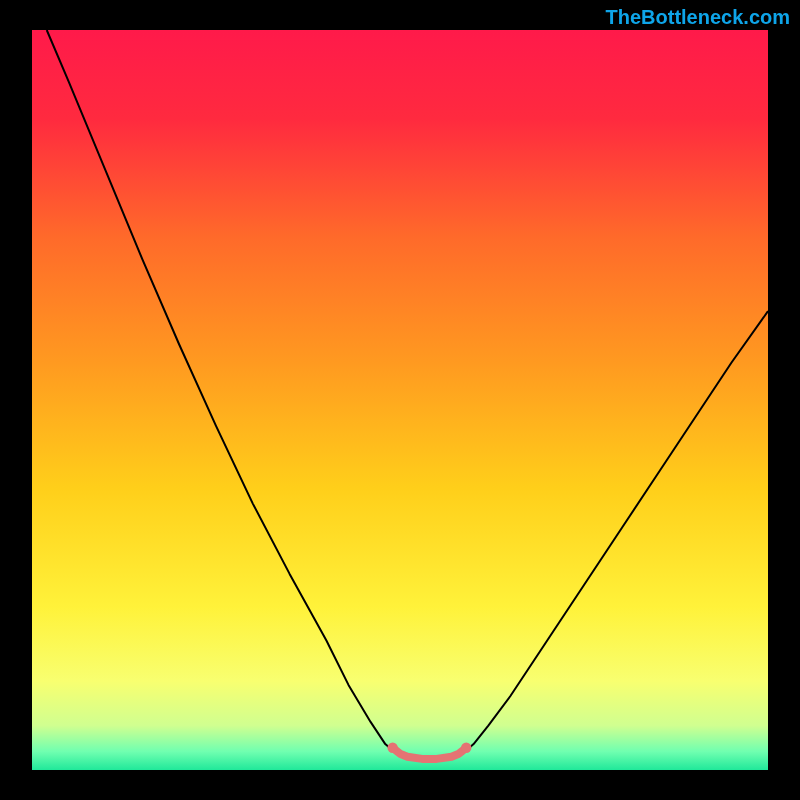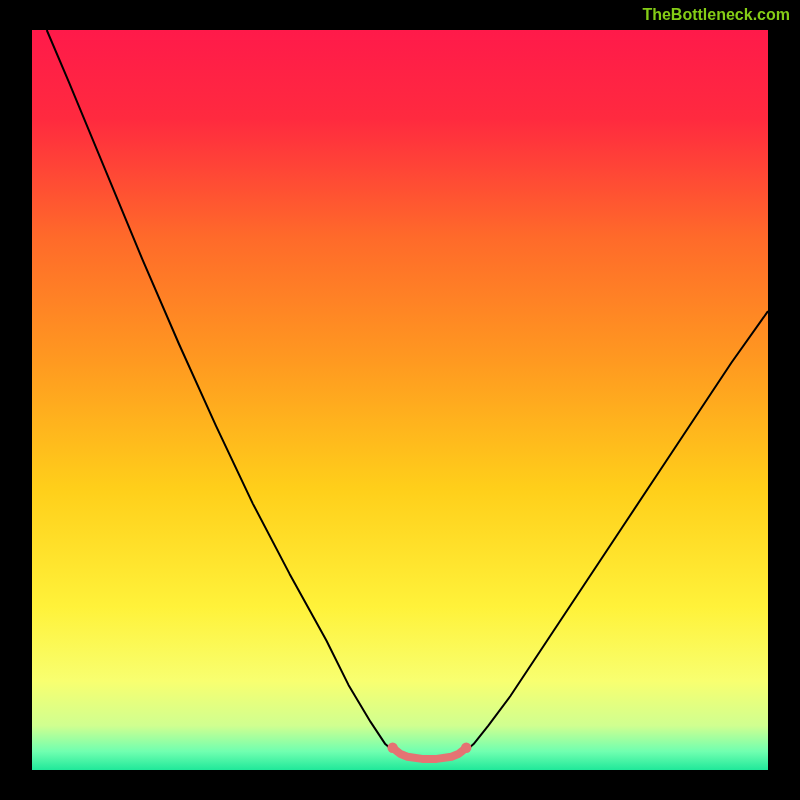--- a/index.html
+++ b/index.html
@@ -13,22 +13,22 @@
   }
   .chart-container {
     position: relative;
     width: 800px;
     height: 800px;
   }
   .watermark {
     position: absolute;
     top: 6px;
     right: 10px;
-    color: #84cc16;
-    font-size: 16px;
+    color: #0ea5e9;
+    font-size: 20px;
     font-weight: bold;
     z-index: 10;
   }
   svg {
     display: block;
   }
 </style>
 </head>
 <body>
 

